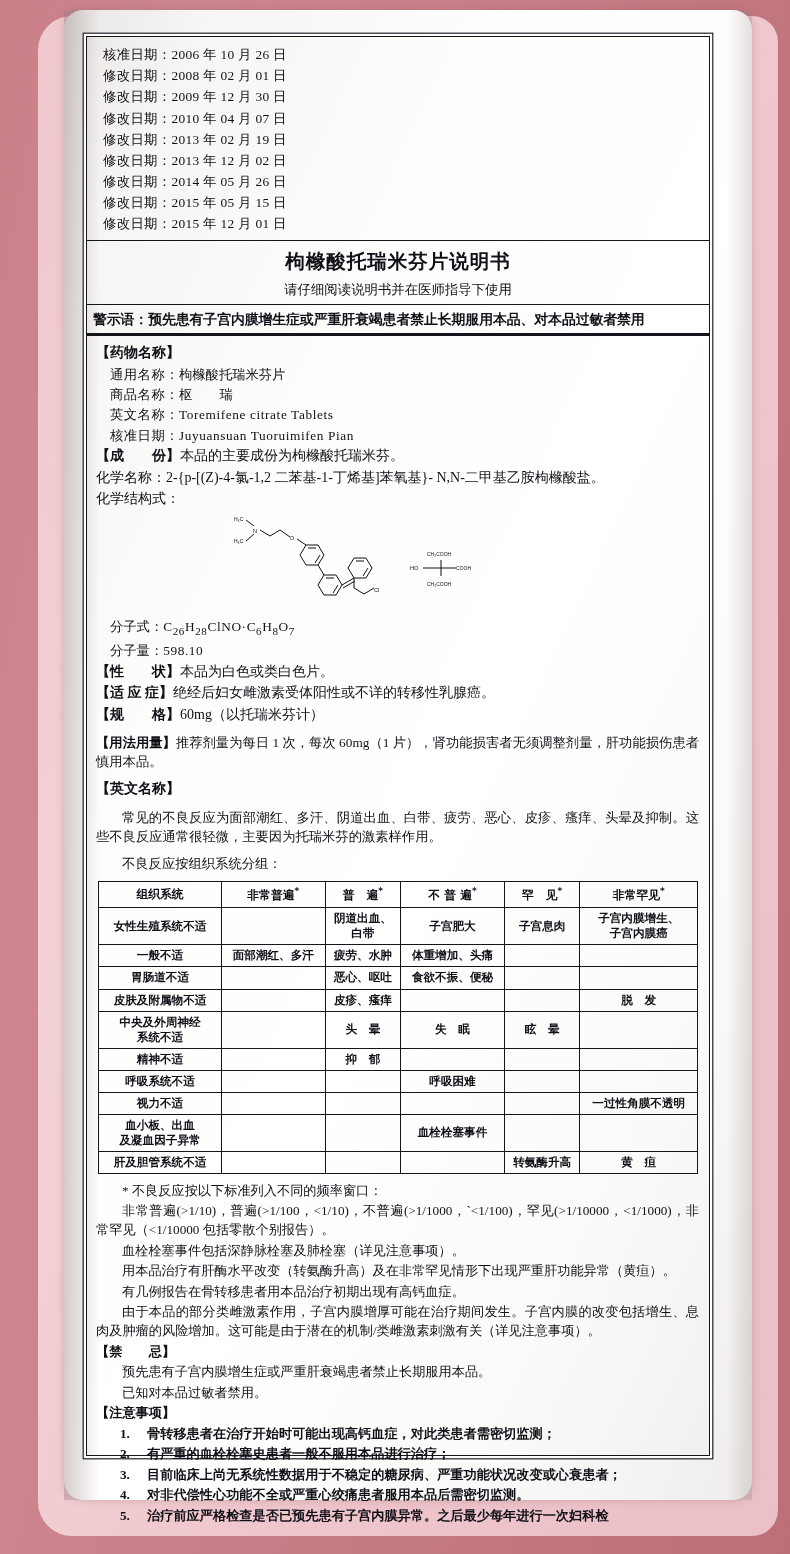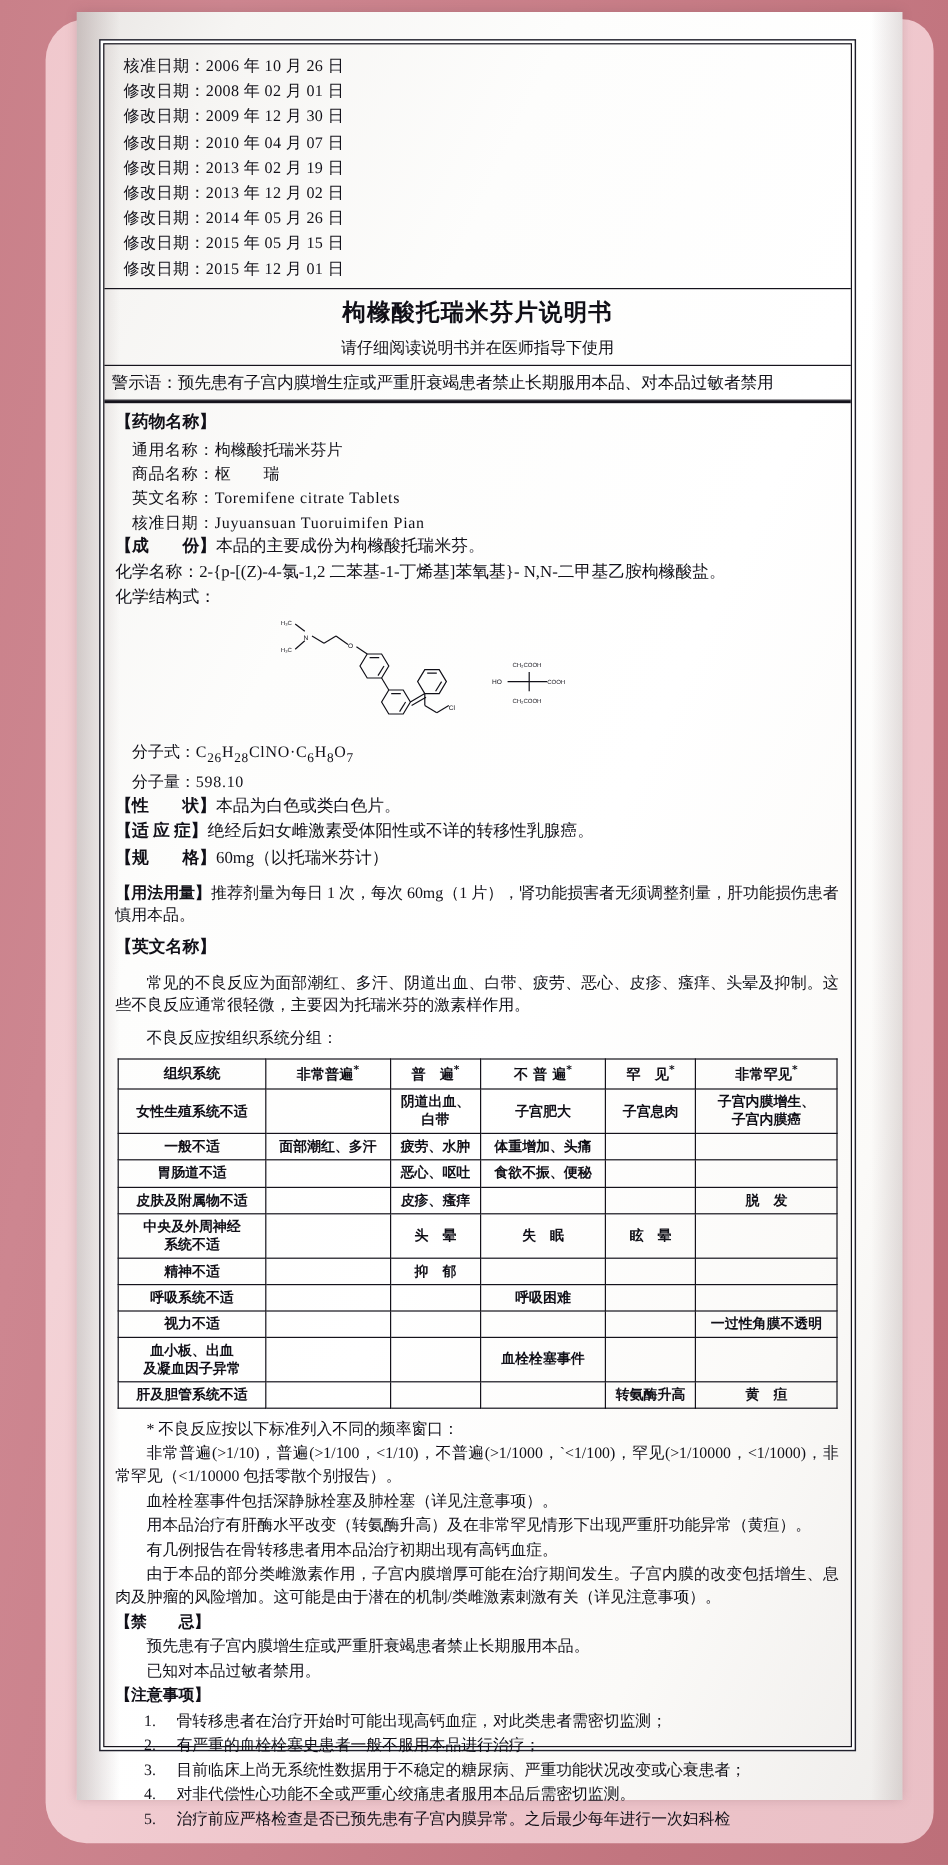--- a/index.html
+++ b/index.html
@@ -9,40 +9,40 @@
     font-family:"Liberation Serif","DejaVu Serif",serif;
   }
   .photo{position:relative;width:790px;height:1554px;
     background:linear-gradient(100deg,#c98089 0%,#cd8690 18%,#c97f89 45%,#c2757f 75%,#bd6f79 100%);
     overflow:hidden;}
   .inner-pink{position:absolute;left:38px;top:16px;width:740px;height:1520px;
     background:linear-gradient(110deg,#f0c8cd 0%,#f3d2d6 30%,#efc6cc 60%,#eac0c6 100%);
     border-radius:34px 26px 26px 34px;}
   .paper{position:absolute;left:64px;top:10px;width:688px;height:1490px;
     background:linear-gradient(115deg,#e9e6e4 0%,#f6f5f3 10%,#fdfdfc 30%,#ffffff 55%,#fbfaf8 80%,#efedeb 100%);
-    box-shadow:0 0 9px rgba(120,80,85,.28);}
+    box-shadow:0 0 9px rgba(120,80,85,.28);border-radius:19px;}
   .vshade{position:absolute;left:0;top:0;width:36px;height:100%;
     background:linear-gradient(90deg,rgba(150,130,130,.40),rgba(150,130,130,0));}
   .rshade{position:absolute;right:0;top:0;width:26px;height:100%;
     background:linear-gradient(270deg,rgba(150,130,130,.26),rgba(150,130,130,0));}
   .frame{position:absolute;left:22px;top:26px;width:622px;height:1418px;
     border:1.3px solid #15131c;box-shadow:0 0 0 2.2px #ffffff,0 0 0 3.4px #20202c;}
   .sheet{position:absolute;left:0;top:0;width:100%;height:100%;
     font-size:13.1px;line-height:1.44;color:#111018;}
 
   .dates{padding:7px 0 2px 16px;}
   .dline{font-size:13.4px;letter-spacing:.3px;line-height:1.58;}
   .dline .num{font-family:"Liberation Serif",serif;}
   .hr{border-top:1.2px solid #15131c;margin:3px 0 0 0;}
 
   .title{text-align:center;font-weight:bold;font-size:19.5px;letter-spacing:1px;
     font-family:Liberation Serif, serif;margin:7px 0 4px;}
   .subtitle{text-align:center;font-size:13.4px;margin-bottom:5px;}
   .warnbar{border-top:1.1px solid #15131c;border-bottom:1.1px solid #15131c;
-    padding:4px 4px 4px 6px;font-weight:normal;font-size:13.9px;letter-spacing:-.1px;
+    padding:4px 4px 4px 6px;font-weight:bold;font-size:13.9px;letter-spacing:-.1px;
     font-family:"DejaVu Sans","Liberation Sans",sans-serif;}
   .thickrule{border-top:2.6px solid #15131c;margin:0;}
 
   .body{padding:6px 10px 0 9px;}
   .sec{font-weight:bold;}
   .ln{margin:1.5px 0;font-size:14px;}
   .ind{text-indent:26px;}
   .kv{margin:1px 0 1px 14px;font-size:13.3px;}
   .kvlabel{letter-spacing:.5px;}
   .mono{font-family:"Liberation Serif",serif;letter-spacing:.6px;}
@@ -53,21 +53,21 @@
   table.adr{border-collapse:collapse;width:600px;margin:6px auto 3px;
     font-size:11.6px;font-family:"DejaVu Sans","Liberation Sans",sans-serif;}
   table.adr td,table.adr th{border:1.05px solid #15131c;text-align:center;
     padding:3px 2px;font-weight:bold;vertical-align:middle;line-height:1.3;}
   table.adr th{font-size:11.8px;padding:4px 2px;margin-left:29px;}
   .c1{width:118px;}
   .sup{font-size:9px;vertical-align:super;}
 
   .notes{padding:2px 10px 0 9px;}
   .n{font-size:13.2px;margin:1.5px 0;text-align:justify;}
-  .li{font-size:13.2px;margin:1.5px 0;padding-left:26px;text-indent:-1px;}
+  .li{font-size:13.2px;margin:1.5px 0;padding-left:26px;text-indent:-1px;font-weight:bold;}
   .linum{display:inline-block;width:26px;}
 </style>
 </head>
 <body>
 
 <div class="photo">
   <div class="inner-pink"></div>
 
   <div class="paper">
     <div class="vshade"></div>

